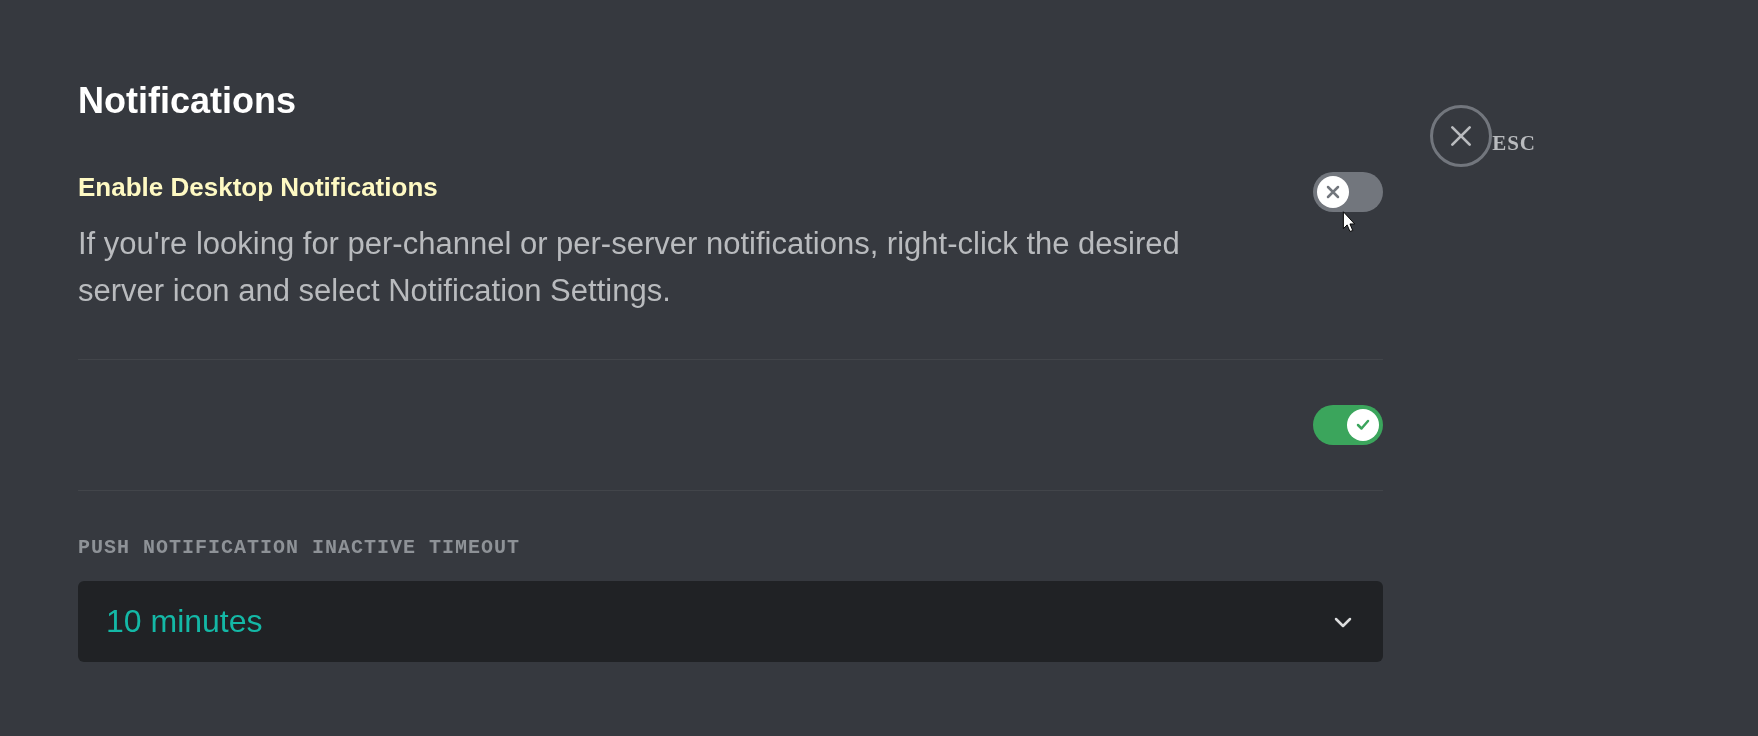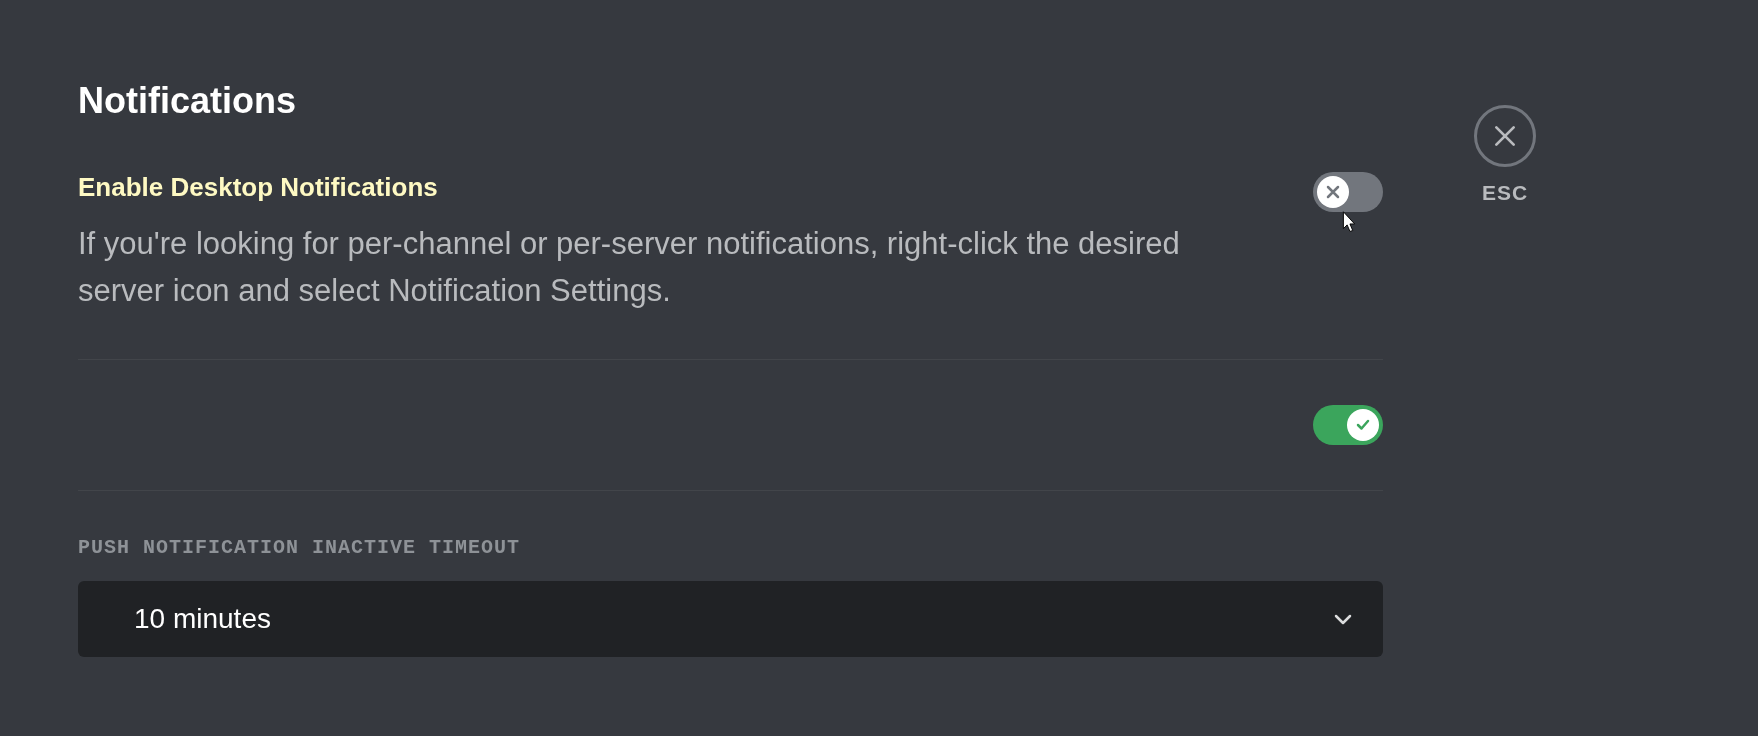--- a/index.html
+++ b/index.html
@@ -90,23 +90,24 @@
     }
     .knob-icon-check {
       width: 16px;
       height: 16px;
     }
     .close-button-container {
       position: absolute;
       top: 105px;
       right: 222px;
       display: flex;
-      flex-direction: column;
+      flex-direction: row;
       align-items: center;
       cursor: pointer;
+      font-family: Liberation Serif, serif;
     }
     .close-circle {
       width: 62px;
       height: 62px;
       border-radius: 50%;
       border: 3px solid #72767d;
       display: flex;
       align-items: center;
       justify-content: center;
     }
@@ -133,23 +134,22 @@
       width: 1305px;
       background-color: #202225;
       border-radius: 6px;
       padding: 22px 28px;
       display: flex;
       justify-content: space-between;
       align-items: center;
       cursor: pointer;
     }
     .select-value {
-      color: #ffffff;
-      font-size: 28px;
-      margin-left: 28px;
+      color: #14b8a6;
+      font-size: 32px;
     }
     .chevron {
       width: 24px;
       height: 24px;
     }
     .cursor-icon {
       position: absolute;
       top: 208px;
       left: 1334px;
       width: 30px;

